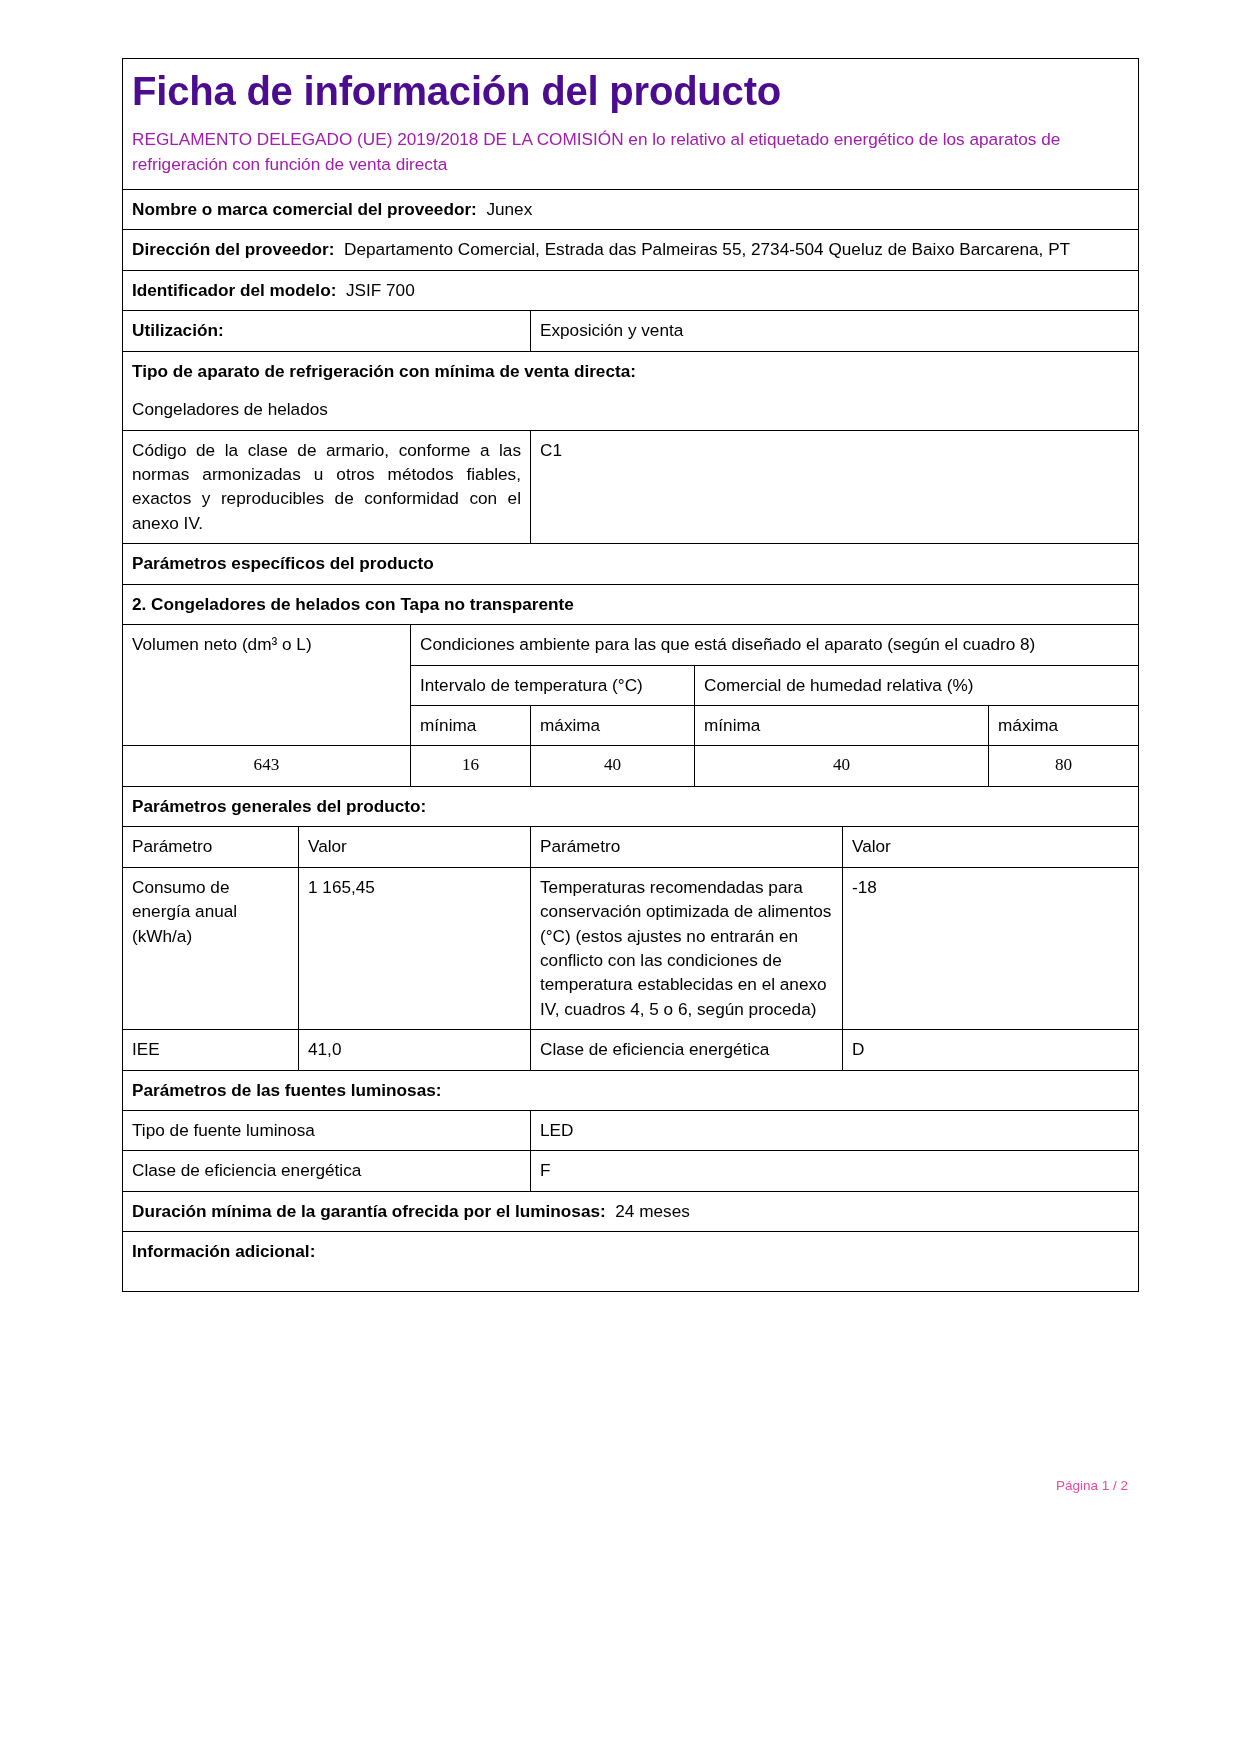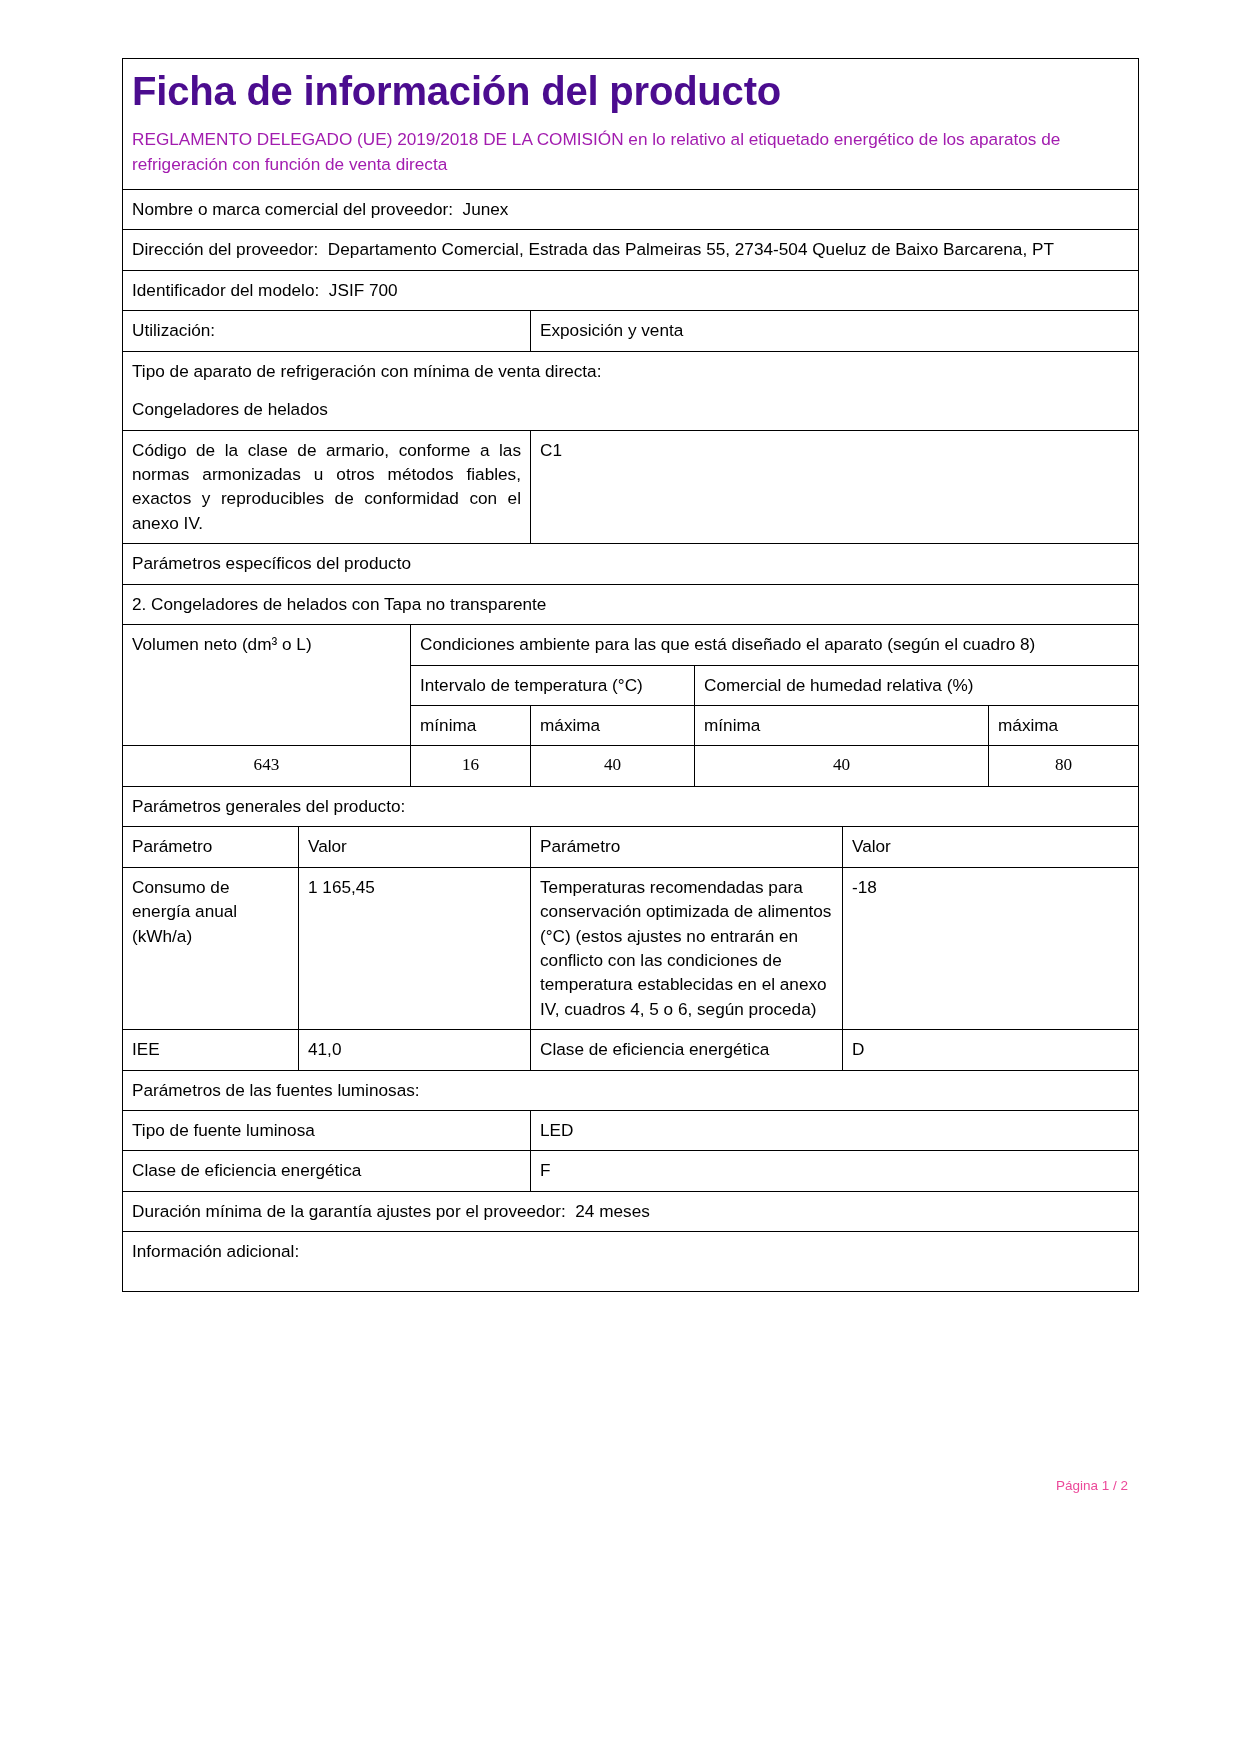--- a/index.html
+++ b/index.html
@@ -48,21 +48,21 @@
     font-weight: bold;
     color: #4B0C8F;
     letter-spacing: -0.2px;
     line-height: 1.08;
   }
   .regtext {
     font-size: 17.2px;
     line-height: 1.45;
     color: #a21caf;
   }
-  .b { font-weight: normal; }
+  .b { font-weight: bold; }
   .just {
     text-align: justify;
     text-justify: inter-word;
   }
   .right { text-align: center; font-family: Liberation Serif, serif; }
   .footer {
     position: absolute;
     left: 112px;
     top: 1478px;
     width: 1016px;
@@ -203,21 +203,21 @@
         <td colspan="4">LED</td>
       </tr>
 
       <tr>
         <td colspan="3">Clase de eficiencia energética</td>
         <td colspan="4">F</td>
       </tr>
 
       <tr>
         <td colspan="7">
-          <span class="b">Duración mínima de la garantía ajustes por el proveedor:</span>
+          <span class="b">Duración mínima de la garantía ofrecida por el luminosas:</span>
           <span>&nbsp;</span><span>24 meses</span>
         </td>
       </tr>
 
       <tr>
         <td colspan="7" style="height:44px">
           <span class="b">Información adicional:</span>
         </td>
       </tr>
 

